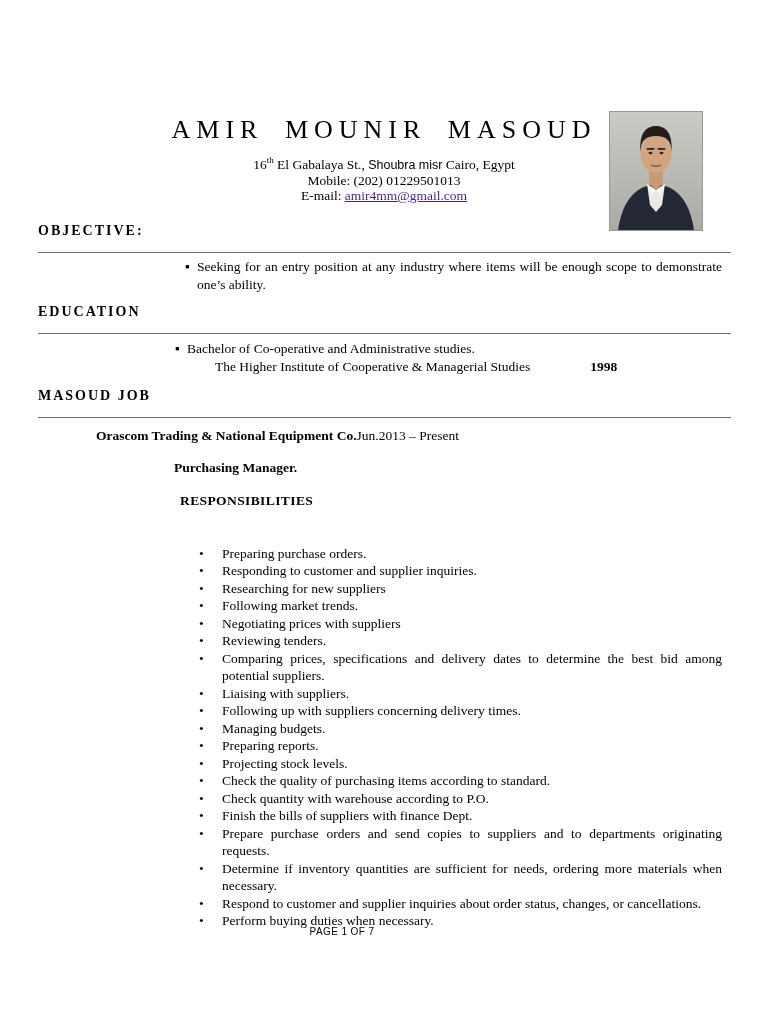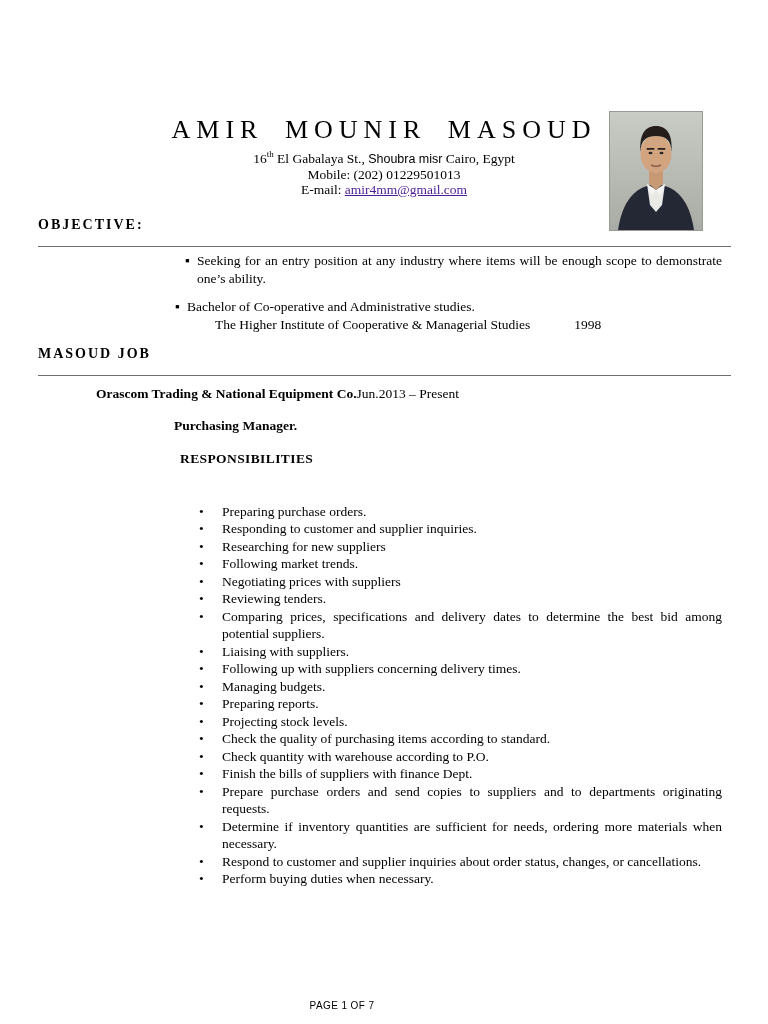--- a/index.html
+++ b/index.html
@@ -16,21 +16,21 @@
     position: absolute; left: 610px; top: 112px;
     width: 92px; height: 118px;
     outline: 1px solid #9a9a94;
   }
 
   
   .header { padding-top: 116px; text-align: center; }
   .name {
     font-size: 26px; line-height: 28px;
     letter-spacing: 6px; word-spacing: 9px;
-    white-space: nowrap; margin-bottom: 3px;
+    white-space: nowrap; margin-bottom: 9px;
   }
   .contact { font-size: 13.5px; line-height: 15px; }
   .sans { font-family: "Liberation Sans", sans-serif; font-size: 12.5px; }
   sup { font-size: 9px; }
   a.email { color: #4c1d95; text-decoration: underline; cursor: pointer; }
 
   
   .section-heading {
     margin-left: 38px; width: 693px;
     border-bottom: 1px solid #6e6e6e;
@@ -43,37 +43,37 @@
   .sec-obj { margin-top: 20px; }
   .obj-body { margin-top: 5px; margin-left: 185px; width: 537px; }
 
   .hang { display: flex; }
   .marker { flex: 0 0 12px; }
   .htext { flex: 1; text-align: justify; }
 
   .sec-edu { margin-top: 10px; }
   .edu-degree { margin-top: 6px; margin-left: 175px; width: 547px; }
   .edu-inst { margin-left: 215px; }
-  .year { margin-left: 44px; }
+  .year { margin-left: 60px; font-weight: bold; }
 
   .sec-job { margin-top: 12px; }
   .company-row {
     margin-top: 9px; margin-left: 96px; width: 547px;
     display: flex; justify-content: flex-start; padding-right: 16px; box-sizing: border-box;
   }
   .company { font-weight: bold; }
   .job-title { margin-top: 14px; margin-left: 174px; font-weight: bold; }
   .resp-heading { margin-top: 15px; margin-left: 180px; font-weight: bold; letter-spacing: 0.4px; }
 
   .resp-list { margin-top: 35px; margin-left: 199px; width: 523px; font-size: 13.5px; line-height: 17.5px; }
   .resp-item { display: flex; }
   .resp-item .marker { flex: 0 0 23px; }
 
   .footer {
-    position: absolute; top: 1000px; left: 0; width: 684px;
+    position: absolute; top: 926px; left: 0; width: 684px;
     text-align: center;
     font-family: "Liberation Sans", sans-serif;
     font-size: 10px; letter-spacing: 0.4px;
   }
 </style>
 </head>
 <body>
 
 <div class="page">
 
@@ -110,20 +110,21 @@
 
   <section class="sec-obj">
     <div class="section-heading"><span>OBJECTIVE:</span></div>
     <div class="obj-body text-13 hang">
       <span class="marker">▪</span>
       <div class="htext">Seeking for an entry position at any industry where items will be enough scope to demonstrate one’s ability.</div>
     </div>
   </section>
 
   <section class="sec-edu">
+    <div class="section-heading"><span>EDUCATION</span></div>
     <div class="edu-degree text-13 hang">
       <span class="marker">▪</span>
       <div>Bachelor of Co-operative and Administrative studies.</div>
     </div>
     <div class="edu-inst text-13">
       <span>The Higher Institute of Cooperative &amp; Managerial Studies</span><span class="year">1998</span>
     </div>
   </section>
 
   <section class="sec-job">

